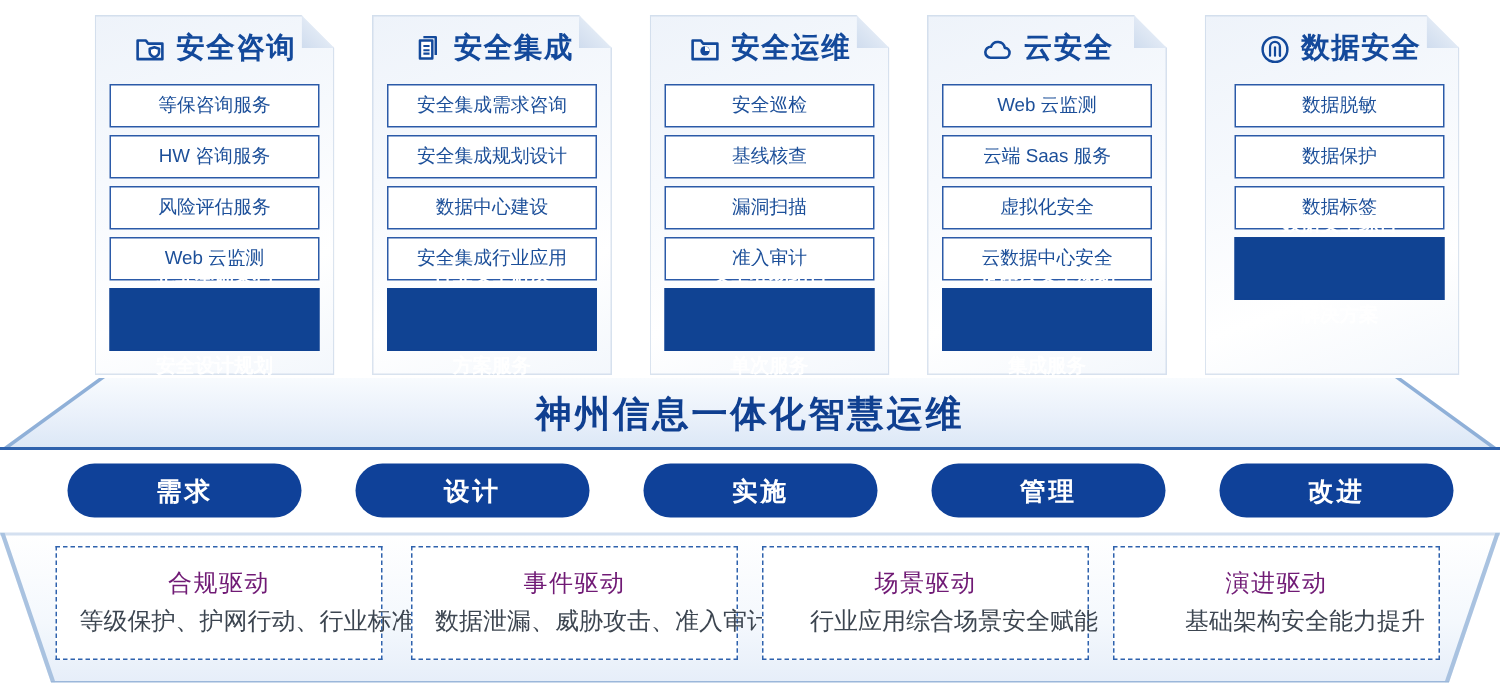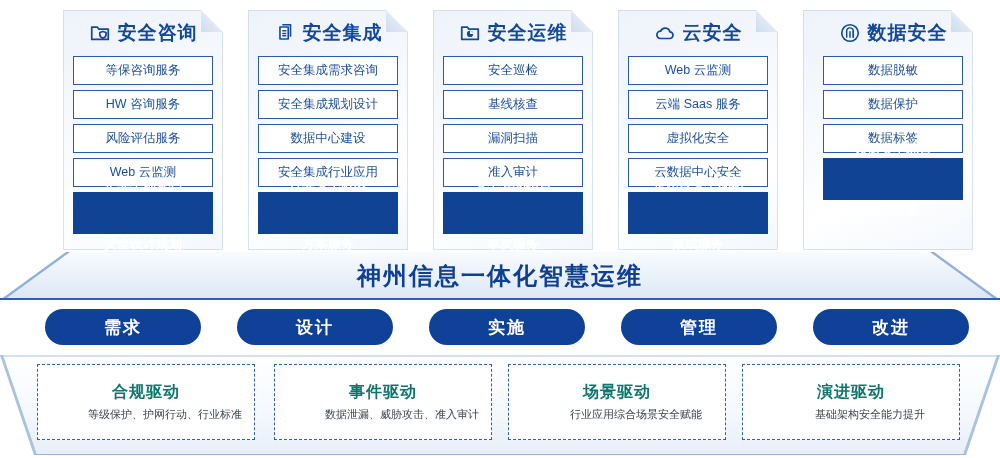--- a/index.html
+++ b/index.html
@@ -127,22 +127,22 @@
   .dbox{
     position:absolute;top:9px;width:218px;height:76px;
     border:1.6px dashed #2f62ad;background:#ffffff;
     display:flex;flex-direction:column;align-items:center;justify-content:center;
     box-sizing:border-box;
   }
   .dbox.d1{left:37px;}
   .dbox.d2{left:274px;}
   .dbox.d3{left:508px;}
   .dbox.d4{left:742px;}
-  .dtitle{font-size:16px;font-weight:bold;color:#0f766e;letter-spacing:1px;margin-bottom:4px;}
-  .dsub{font-size:11px;color:#3c4550;white-space:nowrap;margin-left:38px;}
+  .dtitle{font-size:16px;font-weight:normal;color:#701a75;letter-spacing:1px;margin-bottom:4px;}
+  .dsub{font-size:16px;color:#3c4550;white-space:nowrap;margin-left:38px;}
 </style>
 </head>
 <body>
 
 <div id="root">
 
   <div class="cards">
 
     <div class="card c1">
       <div class="card-head">

